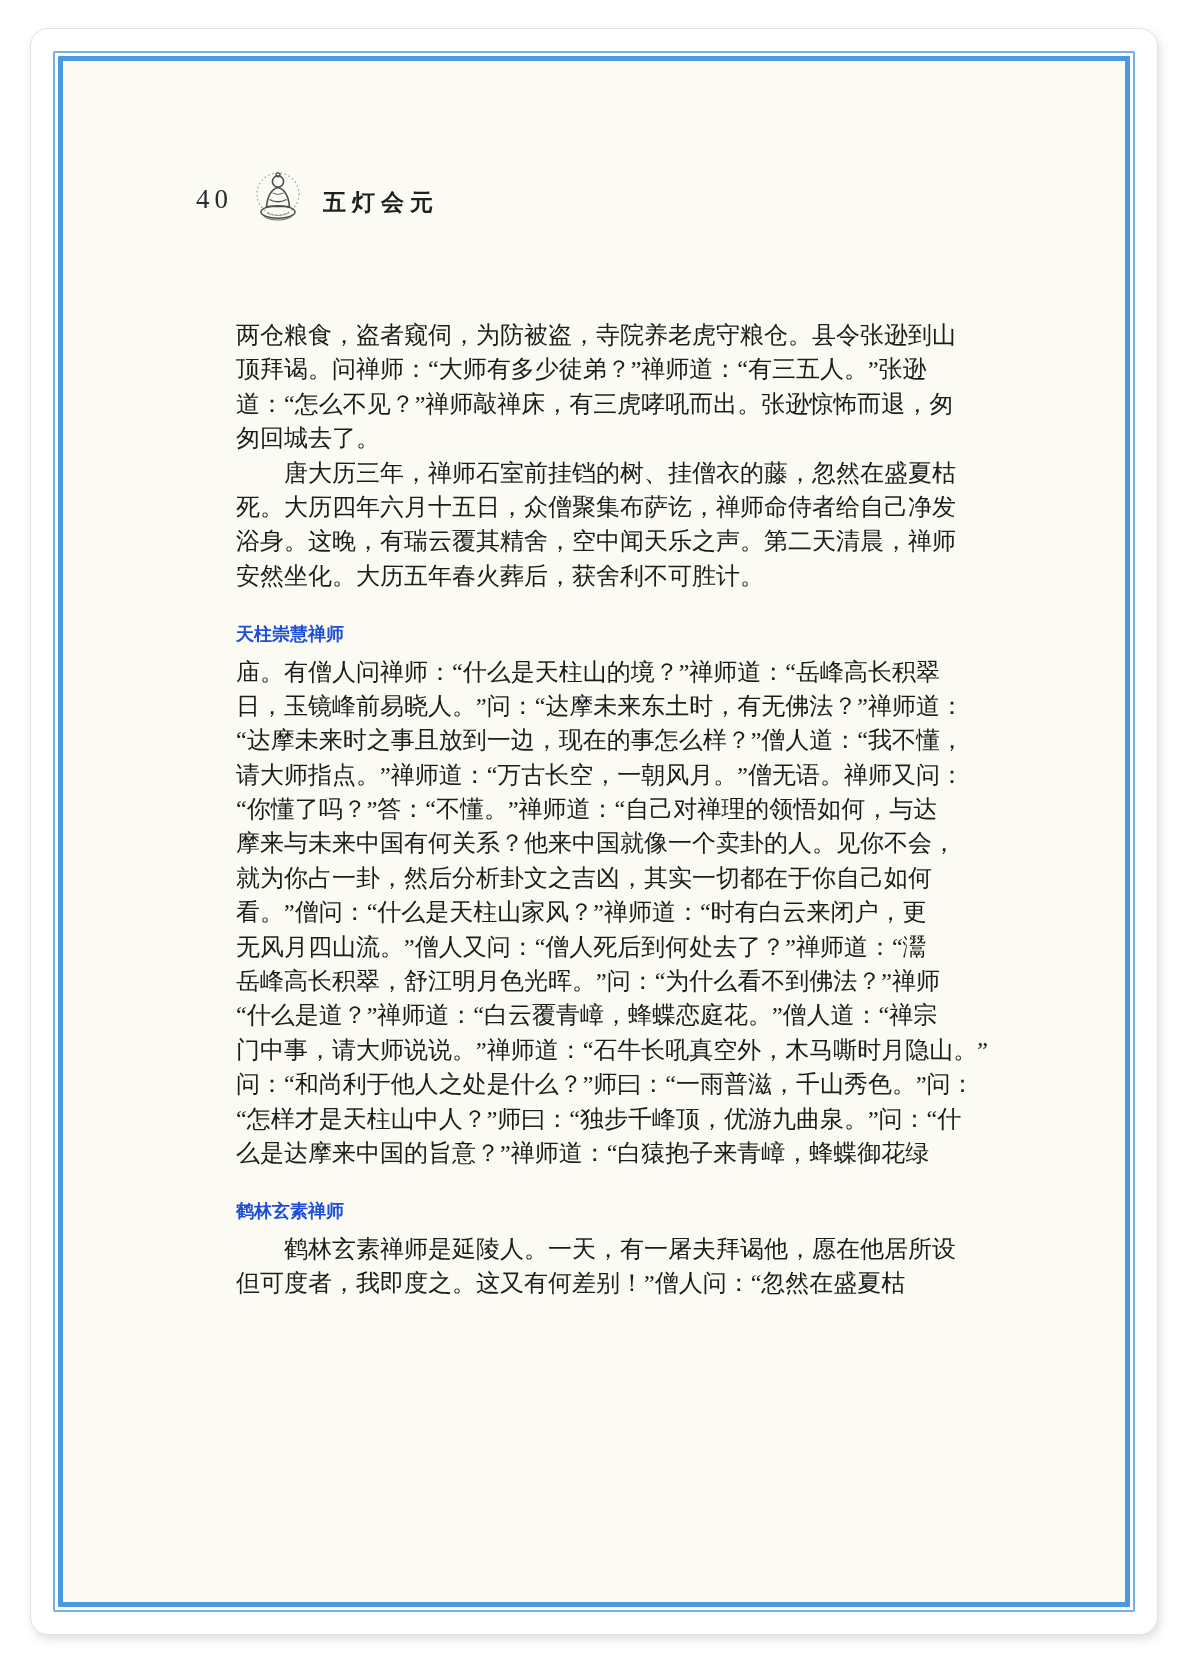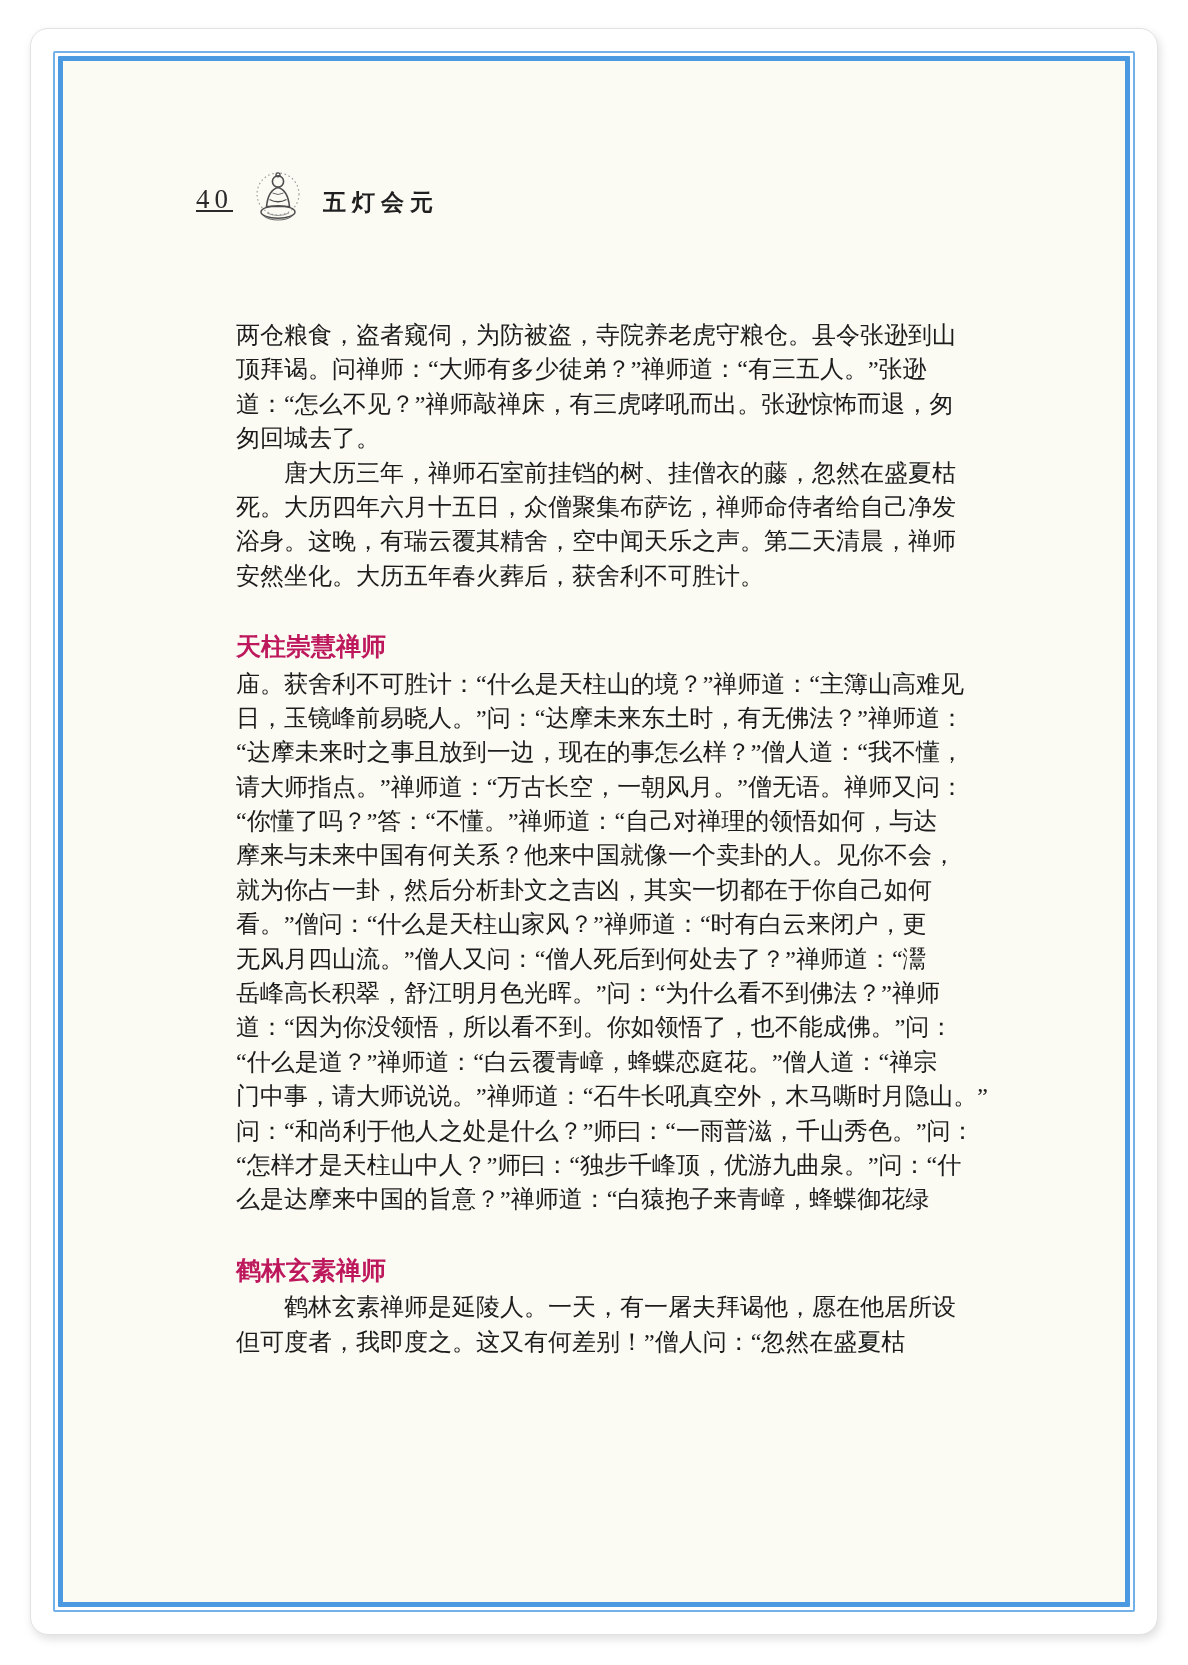--- a/index.html
+++ b/index.html
@@ -8,30 +8,30 @@
   .card{position:absolute;left:30px;top:28px;right:30px;bottom:30px;
         background:#ffffff;border:1px solid #e2e2e2;border-radius:18px;
         box-shadow:2px 4px 10px rgba(0,0,0,0.13);}
   .frame-thin{position:absolute;left:22px;top:22px;right:22px;bottom:22px;
         border:2px solid #74b0e8;border-radius:2px;}
   .frame-thick{position:absolute;left:27px;top:27px;right:27px;bottom:27px;
         border:5px solid #4b9ae1;background:#fbfbf4;border-radius:1px;}
   .paper{position:absolute;left:0;top:0;right:0;bottom:0;}
   .header-row{position:absolute;left:196px;top:168px;height:62px;display:flex;
         align-items:center;color:#222222;}
-  .page-number{font-size:27px;letter-spacing:5px;line-height:60px;color:#2a2a2a;text-decoration:underline;}
+  .page-number{font-size:27px;letter-spacing:5px;line-height:60px;color:#2a2a2a;}
   .buddha{margin-left:22px;margin-right:22px;width:46px;height:60px;}
   .book-title{font-size:23px;font-weight:600;letter-spacing:6px;color:#1f1f1f;
         padding-top:6px;text-align:center;}
   .text-column{position:absolute;left:236px;top:318px;width:760px;color:#1c1c1c;}
   .text-line{height:34.4px;line-height:34.4px;font-size:24px;white-space:nowrap;}
   .paragraph{margin:0;}
-  .section-heading{height:34.4px;line-height:34.4px;font-size:25px;font-weight:bold;
-        font-family:"Liberation Sans",sans-serif;margin-top:36px;margin-bottom:3px;
-        color:#be185d;white-space:nowrap;}
+  .section-heading{height:34.4px;line-height:34.4px;font-size:18px;font-weight:bold;
+        font-family:"Liberation Sans",sans-serif;margin-top:24px;margin-bottom:3px;
+        color:#1d4ed8;white-space:nowrap;}
 </style>
 </head>
 <body>
 
 <div class="page">
   <div class="card">
     <div class="frame-thin"></div>
     <div class="frame-thick">
       <div class="paper"></div>
     </div>
@@ -63,31 +63,30 @@
         <div class="text-line">匆回城去了。</div>
       </div>
       <div class="paragraph">
         <div class="text-line">　　唐大历三年，禅师石室前挂铛的树、挂僧衣的藤，忽然在盛夏枯</div>
         <div class="text-line">死。大历四年六月十五日，众僧聚集布萨讫，禅师命侍者给自己净发</div>
         <div class="text-line">浴身。这晚，有瑞云覆其精舍，空中闻天乐之声。第二天清晨，禅师</div>
         <div class="text-line">安然坐化。大历五年春火葬后，获舍利不可胜计。</div>
       </div>
       <div class="section-heading">天柱崇慧禅师</div>
       <div class="paragraph">
-        <div class="text-line">庙。获舍利不可胜计：“什么是天柱山的境？”禅师道：“主簿山高难见</div>
+        <div class="text-line">庙。有僧人问禅师：“什么是天柱山的境？”禅师道：“岳峰高长积翠</div>
         <div class="text-line">日，玉镜峰前易晓人。”问：“达摩未来东土时，有无佛法？”禅师道：</div>
         <div class="text-line">“达摩未来时之事且放到一边，现在的事怎么样？”僧人道：“我不懂，</div>
         <div class="text-line">请大师指点。”禅师道：“万古长空，一朝风月。”僧无语。禅师又问：</div>
         <div class="text-line">“你懂了吗？”答：“不懂。”禅师道：“自己对禅理的领悟如何，与达</div>
         <div class="text-line">摩来与未来中国有何关系？他来中国就像一个卖卦的人。见你不会，</div>
         <div class="text-line">就为你占一卦，然后分析卦文之吉凶，其实一切都在于你自己如何</div>
         <div class="text-line">看。”僧问：“什么是天柱山家风？”禅师道：“时有白云来闭户，更</div>
         <div class="text-line">无风月四山流。”僧人又问：“僧人死后到何处去了？”禅师道：“灊</div>
         <div class="text-line">岳峰高长积翠，舒江明月色光晖。”问：“为什么看不到佛法？”禅师</div>
-        <div class="text-line">道：“因为你没领悟，所以看不到。你如领悟了，也不能成佛。”问：</div>
         <div class="text-line">“什么是道？”禅师道：“白云覆青嶂，蜂蝶恋庭花。”僧人道：“禅宗</div>
         <div class="text-line">门中事，请大师说说。”禅师道：“石牛长吼真空外，木马嘶时月隐山。”</div>
         <div class="text-line">问：“和尚利于他人之处是什么？”师曰：“一雨普滋，千山秀色。”问：</div>
         <div class="text-line">“怎样才是天柱山中人？”师曰：“独步千峰顶，优游九曲泉。”问：“什</div>
         <div class="text-line">么是达摩来中国的旨意？”禅师道：“白猿抱子来青嶂，蜂蝶御花绿</div>
       </div>
       <div class="section-heading">鹤林玄素禅师</div>
       <div class="paragraph">
         <div class="text-line">　　鹤林玄素禅师是延陵人。一天，有一屠夫拜谒他，愿在他居所设</div>
         <div class="text-line">但可度者，我即度之。这又有何差别！”僧人问：“忽然在盛夏枯</div>

